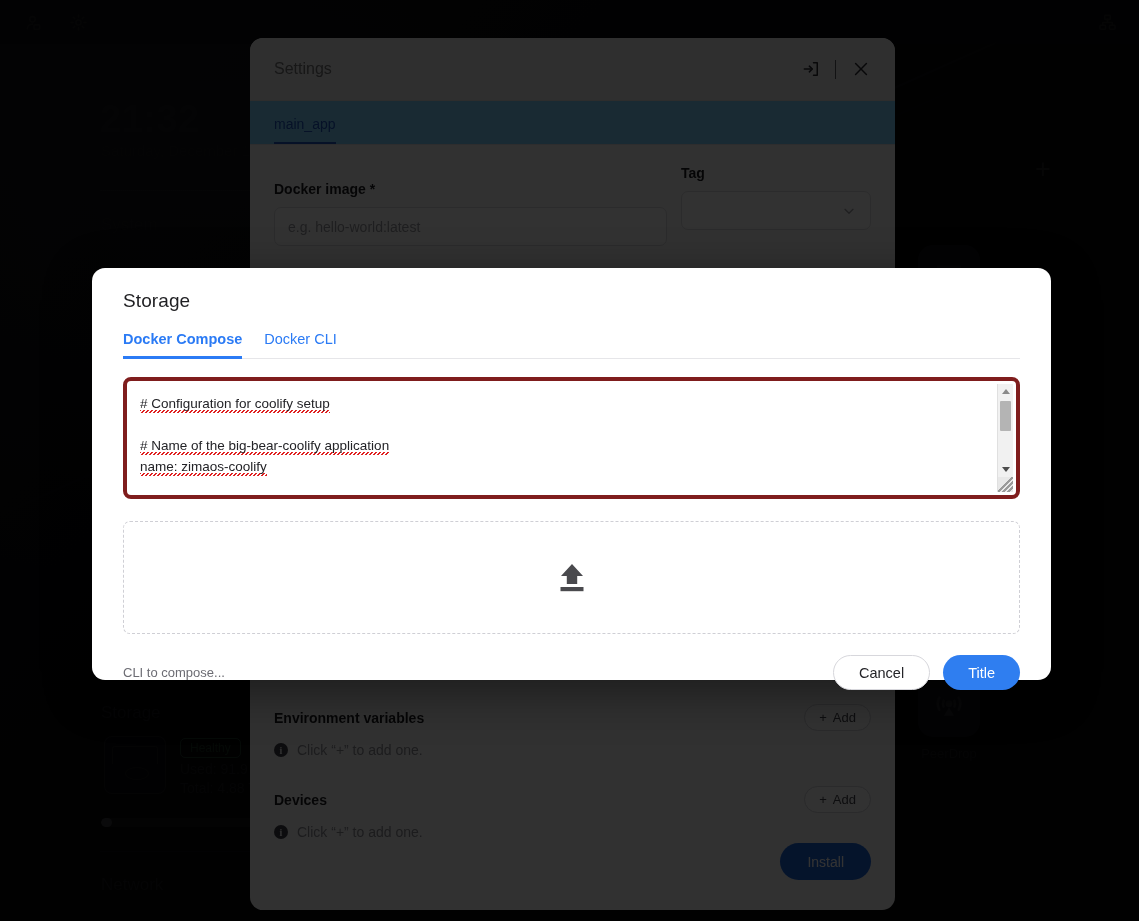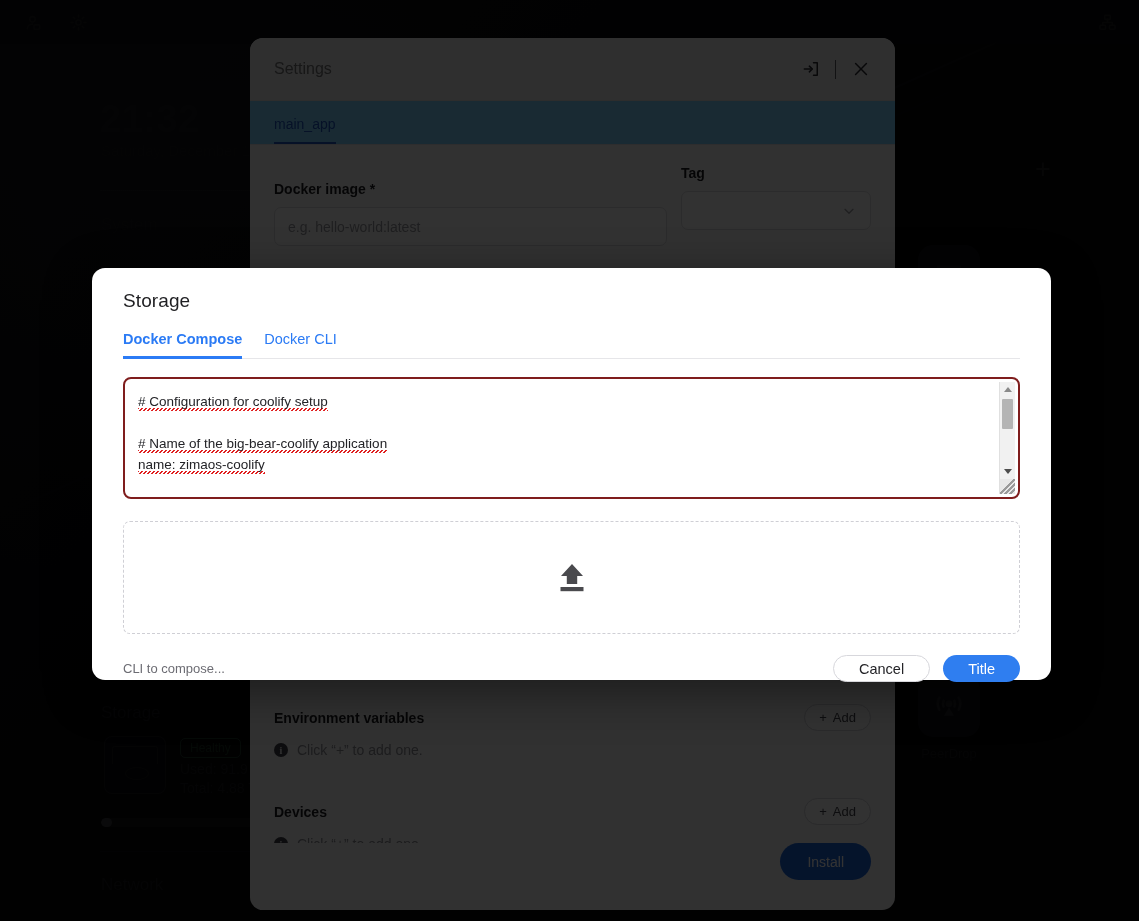--- a/index.html
+++ b/index.html
@@ -249,21 +249,21 @@
     font-size: 14.5px; color: #2b7bf5;
     padding-bottom: 9px;
     border-bottom: 3px solid transparent;
     margin-bottom: -1px;
   }
   .imp-tab.active { font-weight: 700; border-bottom-color: #2b7bf5; }
 
   .code-shell {
     margin-top: 18px;
     height: 122px;
-    border: 2px solid #7f1d1d;
+    border: 4px solid #7f1d1d;
     border-radius: 8px;
     background: #fff;
     padding: 3px;
     position: relative;
   }
   .code-area {
     position: relative;
     height: 100%;
     display: flex;
   }
@@ -332,21 +332,21 @@
   .upload-ico svg { width: 34px; height: 30px; display: block; }
   .dropzone-text { font-size: 14px; color: #3d3d42; }
 
   .import-footer {
     margin-top: 21px;
     display: flex; align-items: center;
   }
   .cli-link { font-size: 13px; color: #6c6c73; }
   .import-actions { margin-left: auto; display: flex; gap: 13px; }
   .btn {
-    height: 27px; padding: 0 25px;
+    height: 35px; padding: 0 25px;
     border-radius: 18px;
     font-size: 14.5px;
     display: flex; align-items: center; justify-content: center;
     border: none;
     font-family: "Liberation Sans", sans-serif;
   }
   .btn-cancel { background: #fff; color: #242428; border: 1px solid #d7d7dc; }
   .btn-submit { background: #2f7ef0; color: #fff; }
 </style>
 </head>
@@ -484,21 +484,21 @@
         <span class="add-btn">
           <span>+</span>
           <span>Add</span>
         </span>
       </div>
       <div class="sec-hint">
         <span class="info-dot">i</span>
         <span>Click “+” to add one.</span>
       </div>
 
-      <div class="sec-head" style="margin-top:40px">
+      <div class="sec-head" style="margin-top:28px">
         <span class="sec-title">Devices</span>
         <span class="add-btn">
           <span>+</span>
           <span>Add</span>
         </span>
       </div>
       <div class="sec-hint">
         <span class="info-dot">i</span>
         <span>Click “+” to add one.</span>
       </div>

